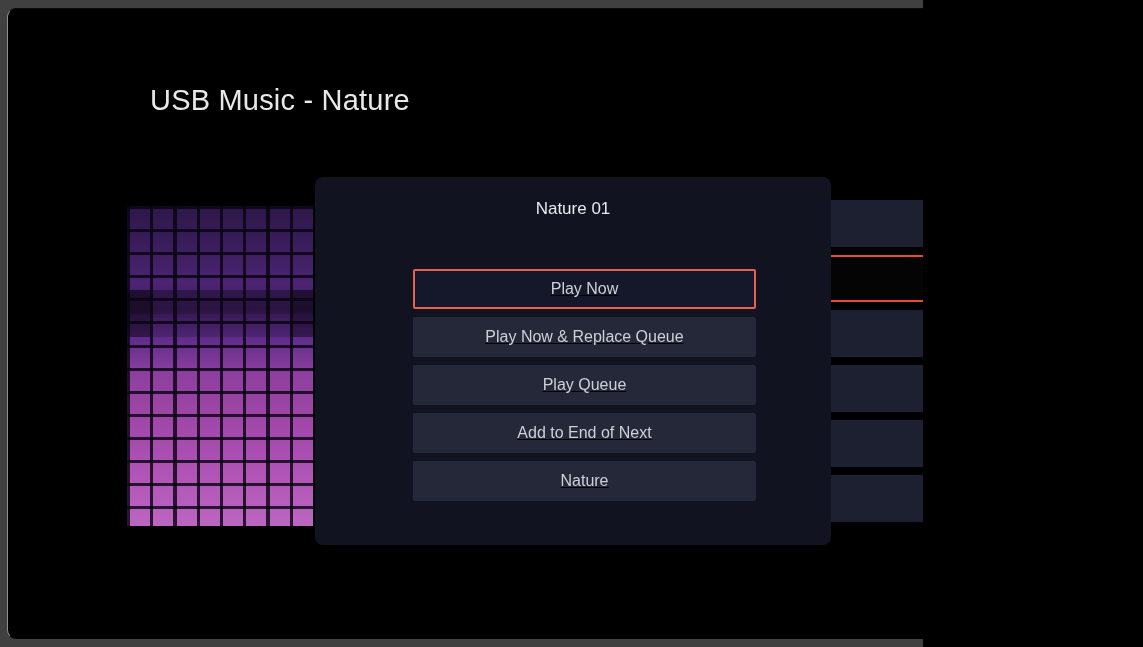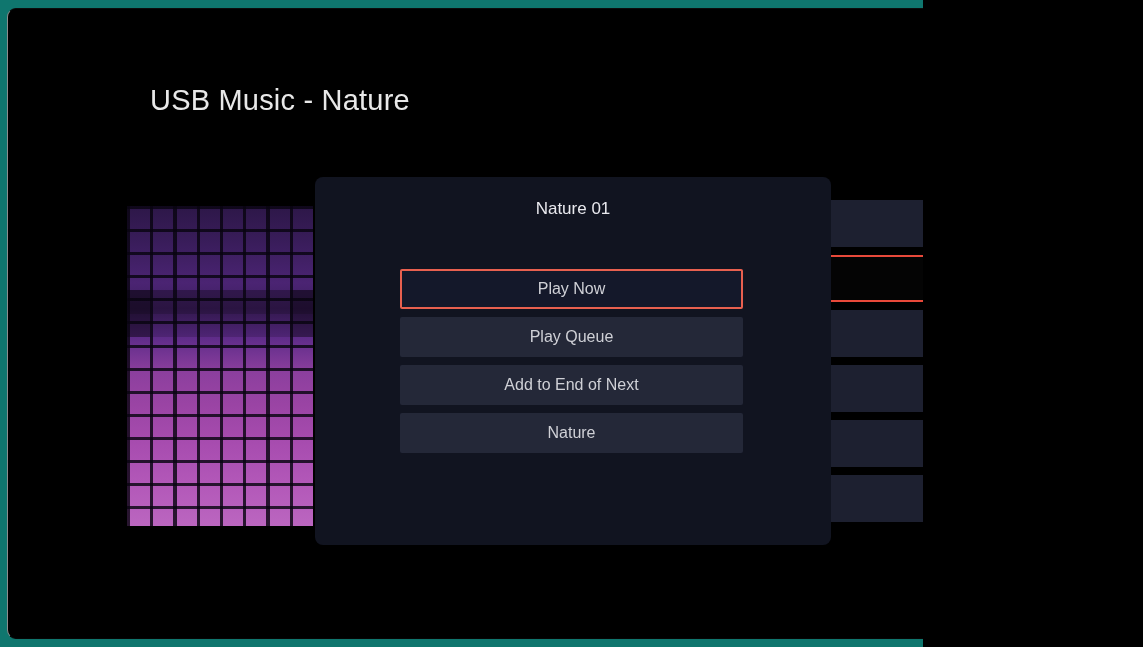--- a/index.html
+++ b/index.html
@@ -13,21 +13,21 @@
   }
   body {
     font-family: "Liberation Sans", sans-serif;
     -webkit-font-smoothing: antialiased;
   }
 
   #screen {
     position: relative;
     width: 923px;
     height: 647px;
-    background: #0f766e;
+    background: #404040;
     overflow: hidden;
   }
 
   
   #app-frame {
     position: absolute;
     left: 7px;
     top: 8px;
     width: 1128px;
     height: 631px;
@@ -170,23 +170,24 @@
     position: absolute;
     left: 0;
     right: 0;
     top: 22px;
     text-align: center;
     font-size: 17px;
     color: #e9e9ee;
   }
   #dialog-actions {
     position: absolute;
-    left: 85px;
+    left: 98px;
     top: 92px;
     width: 343px;
+    text-decoration: underline;
   }
   .dialog-btn {
     position: relative;
     display: block;
     width: 343px;
     height: 40px;
     margin-bottom: 8px;
     background: #242838;
     border: none;
     border-radius: 2px;
@@ -234,19 +235,20 @@
 
   <div id="list-scrollbar">
     <div class="track"></div>
     <div class="thumb"></div>
   </div>
 
   <div id="action-dialog">
     <div id="dialog-title">Nature 01</div>
     <div id="dialog-actions">
         <button class="dialog-btn focused">Play Now</button>
+        <button class="dialog-btn">Play Now &amp; Replace Queue</button>
         <button class="dialog-btn">Play Queue</button>
         <button class="dialog-btn">Add to End of Next</button>
         <button class="dialog-btn">Nature</button>
       </div>
   </div>
 
 </div>
 
 </body></html>

